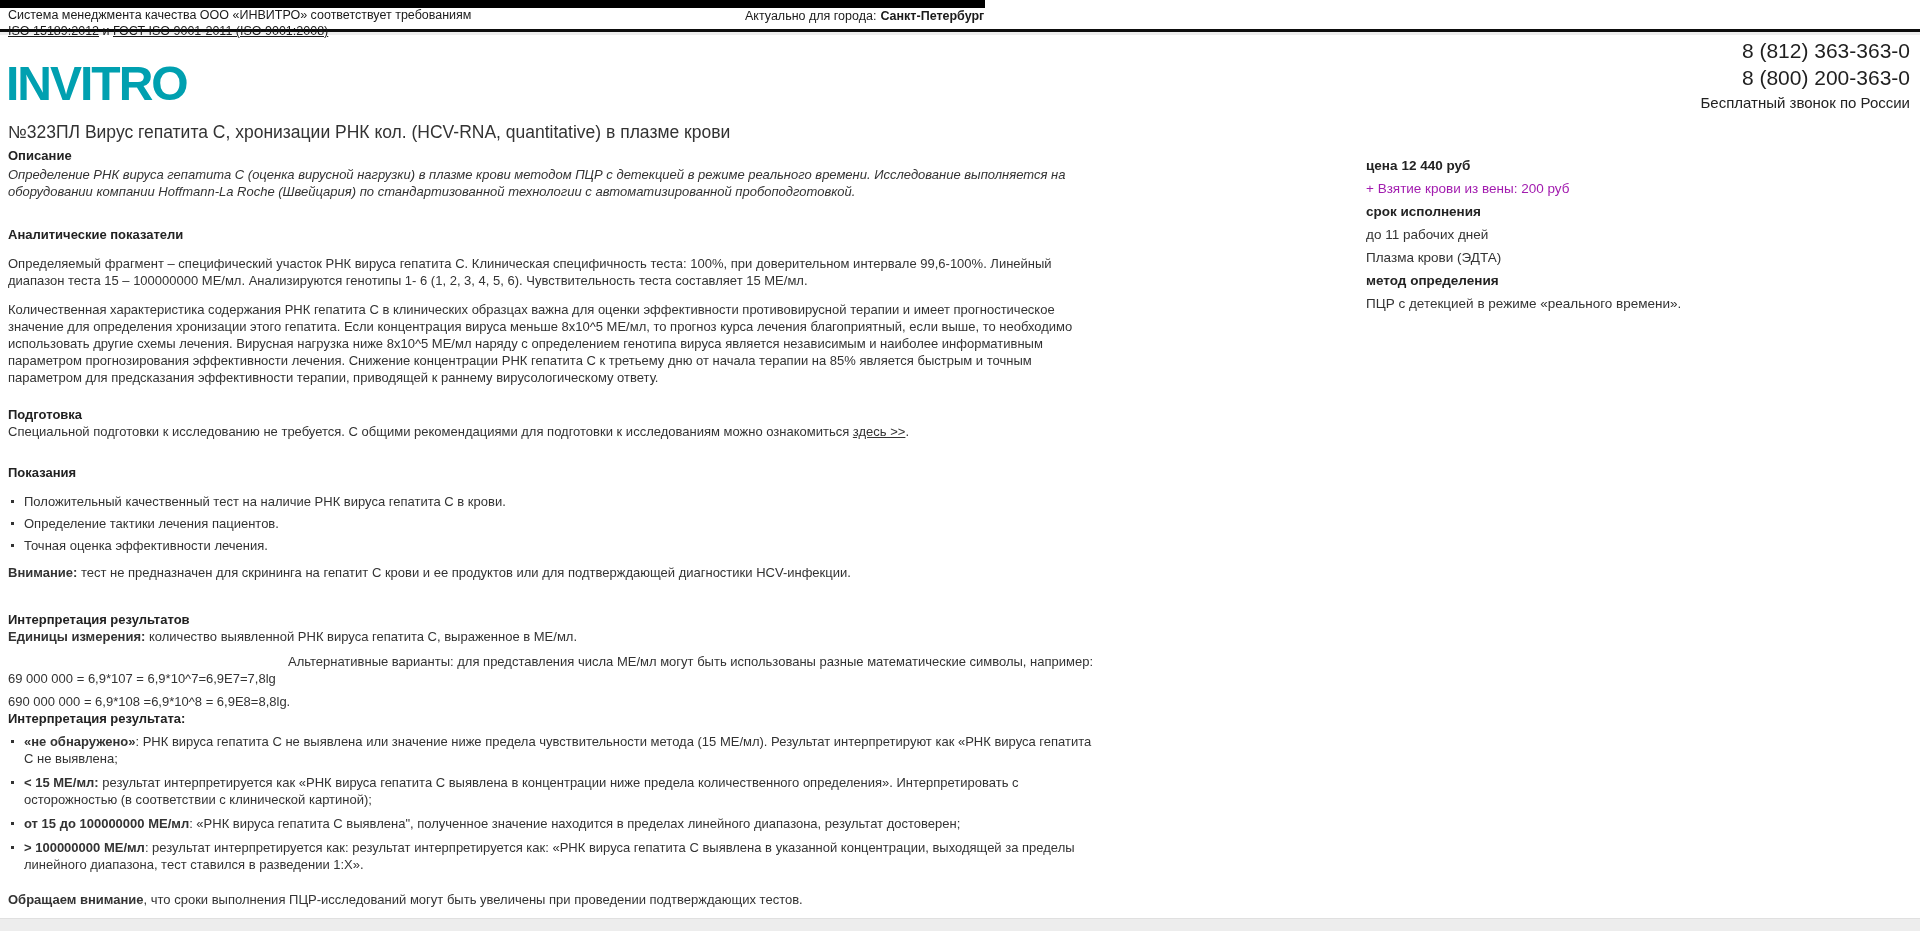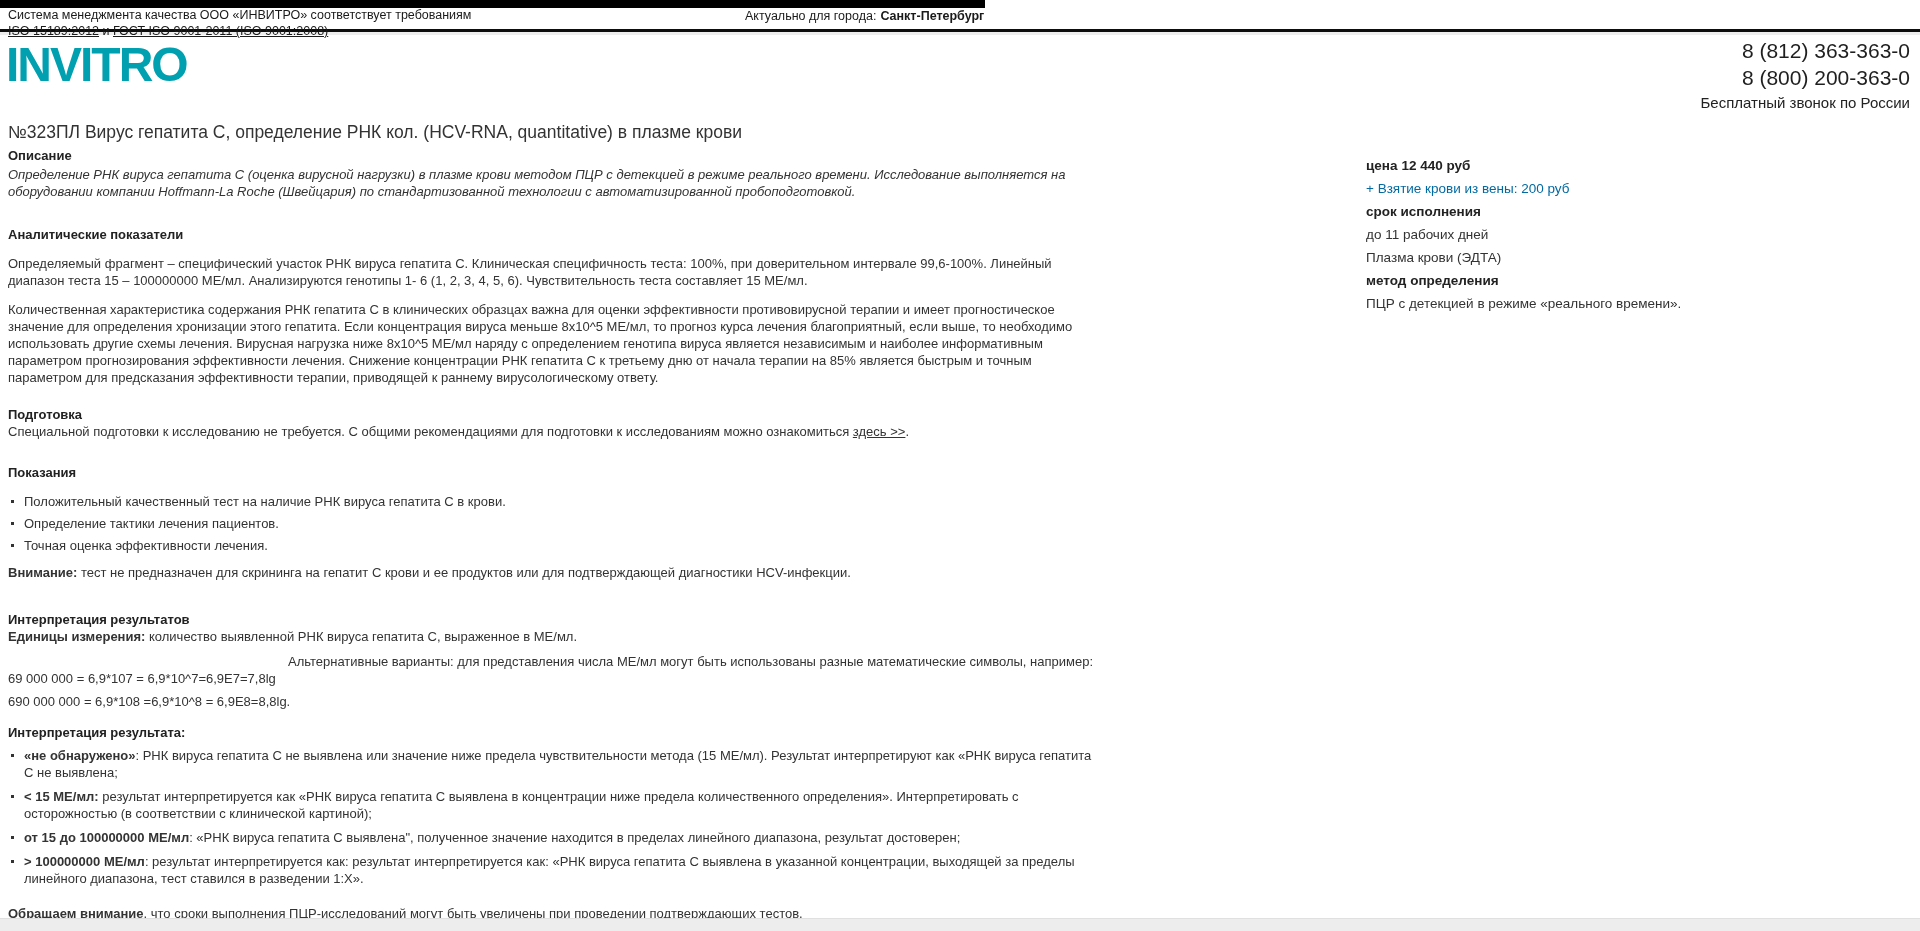--- a/index.html
+++ b/index.html
@@ -27,21 +27,21 @@
     position: absolute; left: 745px; top: 9px;
     font-size: 12.5px; color: #1a1a1a;
   }
   .city .city-label { margin-right: 4px; }
   .city b { font-weight: 700; cursor: pointer; }
   .divider { height: 3px; background: #0d0d0d; }
   .divider-sub { height: 3px; background: #ededed; }
 
   .header { position: relative; height: 80px; }
   .logo {
-    position: absolute; left: 6px; top: 2px;
+    position: absolute; left: 6px; top: 21px;
     font-size: 48px; font-weight: 800; letter-spacing: -2px;
     color: #00a0b0; cursor: pointer;
     font-family: "Liberation Sans", sans-serif;
   }
   .phones { position: absolute; right: 10px; top: 2px; text-align: right; }
   .phone { font-size: 21px; line-height: 27px; color: #1f1f1f; }
   .phone-note { font-size: 15px; margin-top: 3px; color: #222222; }
 
   .content { position: relative; }
   .main { margin-left: 8px; width: 1085px; font-size: 13px; line-height: 17px; color: #333; }
@@ -63,32 +63,32 @@
   ul.blist .bullet {
     position: absolute; left: 3px; top: 7px;
     width: 3px; height: 3px; background: #333;
   }
   ul.res { margin: 6px 0 18px 0; }
   ul.res li { margin-bottom: 7px; }
   .warn { margin-top: 2px; }
   .interp-head { margin-top: 30px; }
   .alt { margin-top: 8px; text-align: right; }
   .ex2 { margin-top: 6px; }
-  .res-head { margin-top: 14px; }
+  .res-head { margin-top: 0; }
   .note { margin-top: 10px; }
 
   .sidebar {
     position: absolute; left: 1366px; top: 36px;
     width: 440px; font-size: 13.5px; line-height: 17px; color: #333;
   }
   .sb-row { margin-bottom: 6px; }
   .sb-label { font-weight: 700; color: #222; }
   .sb-price-label { font-weight: 700; color: #222; margin-right: 4px; }
   .sb-price-value { font-weight: 700; color: #222; text-align: right; }
-  .sb-gray { color: #0369a1; }
+  .sb-gray { color: #a21caf; }
 
   .footer-strip {
     position: absolute; left: 0; bottom: 0;
     width: 1920px; height: 13px;
     background: #ededed; border-top: 1px solid #e0e0e0;
   }
 </style>
 </head>
 <body>
 
@@ -111,21 +111,21 @@
   <div class="logo">INVITRO</div>
   <div class="phones">
     <div class="phone">8 (812) 363-363-0</div>
     <div class="phone">8 (800) 200-363-0</div>
     <div class="phone-note">Бесплатный звонок по России</div>
   </div>
 </div>
 
 <div class="content">
   <div class="main">
-    <h1>№323ПЛ Вирус гепатита С, определение РНК кол. (HCV-RNA, quantitative) в плазме крови</h1>
+    <h1>№323ПЛ Вирус гепатита С, хронизации РНК кол. (HCV-RNA, quantitative) в плазме крови</h1>
 
     <h3 class="sec">Описание</h3>
     <p class="desc">Определение РНК вируса гепатита С (оценка вирусной нагрузки) в плазме крови методом ПЦР с детекцией в режиме реального времени. Исследование выполняется на оборудовании компании Hoffmann-La Roche (Швейцария) по стандартизованной технологии с автоматизированной пробоподготовкой.</p>
 
     <h3 class="sec mt-lg">Аналитические показатели</h3>
     <p class="para">Определяемый фрагмент – специфический участок РНК вируса гепатита С. Клиническая специфичность теста: 100%, при доверительном интервале 99,6-100%. Линейный диапазон теста 15 – 100000000 МЕ/мл. Анализируются генотипы 1- 6 (1, 2, 3, 4, 5, 6). Чувствительность теста составляет 15 МЕ/мл.</p>
     <p class="para">Количественная характеристика содержания РНК гепатита С в клинических образцах важна для оценки эффективности противовирусной терапии и имеет прогностическое значение для определения хронизации этого гепатита. Если концентрация вируса меньше 8x10^5 МЕ/мл, то прогноз курса лечения благоприятный, если выше, то необходимо использовать другие схемы лечения. Вирусная нагрузка ниже 8x10^5 МЕ/мл наряду с определением генотипа вируса является независимым и наиболее информативным параметром прогнозирования эффективности лечения. Снижение концентрации РНК гепатита С к третьему дню от начала терапии на 85% является быстрым и точным параметром для предсказания эффективности терапии, приводящей к раннему вирусологическому ответу.</p>
 
     <h3 class="sec mt-md">Подготовка</h3>
     <p><span>Специальной подготовки к исследованию не требуется. С общими рекомендациями для подготовки к исследованиям можно ознакомиться </span><a class="prep-link">здесь &gt;&gt;</a><span>.</span></p>

